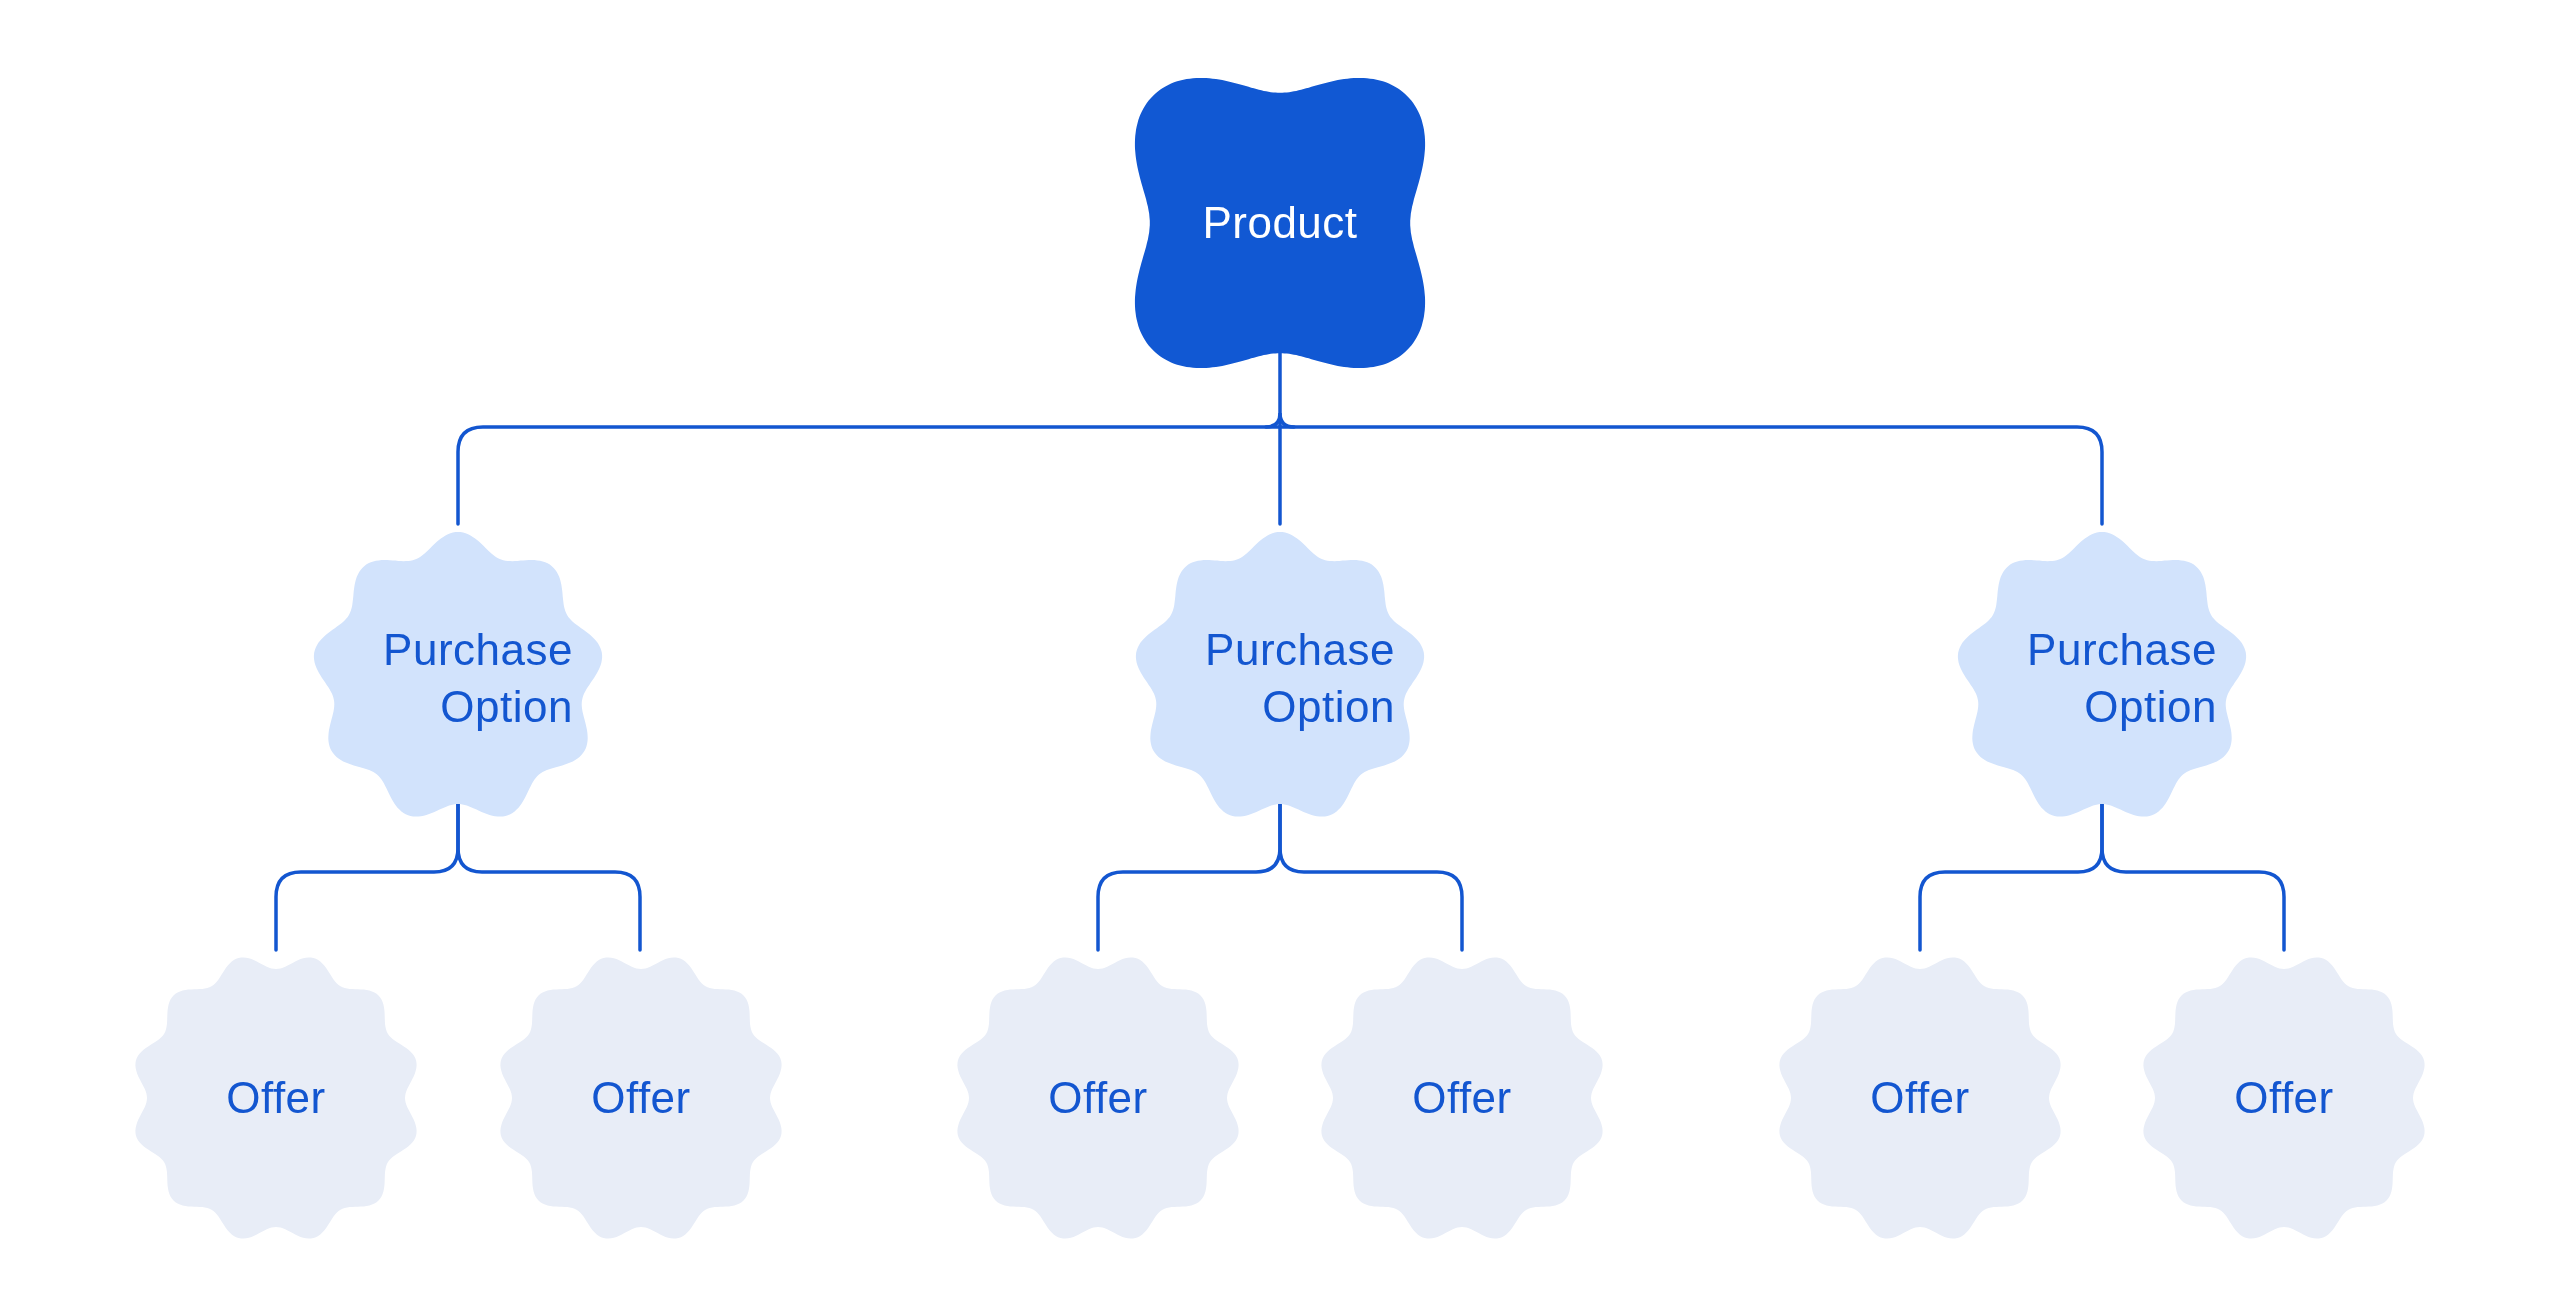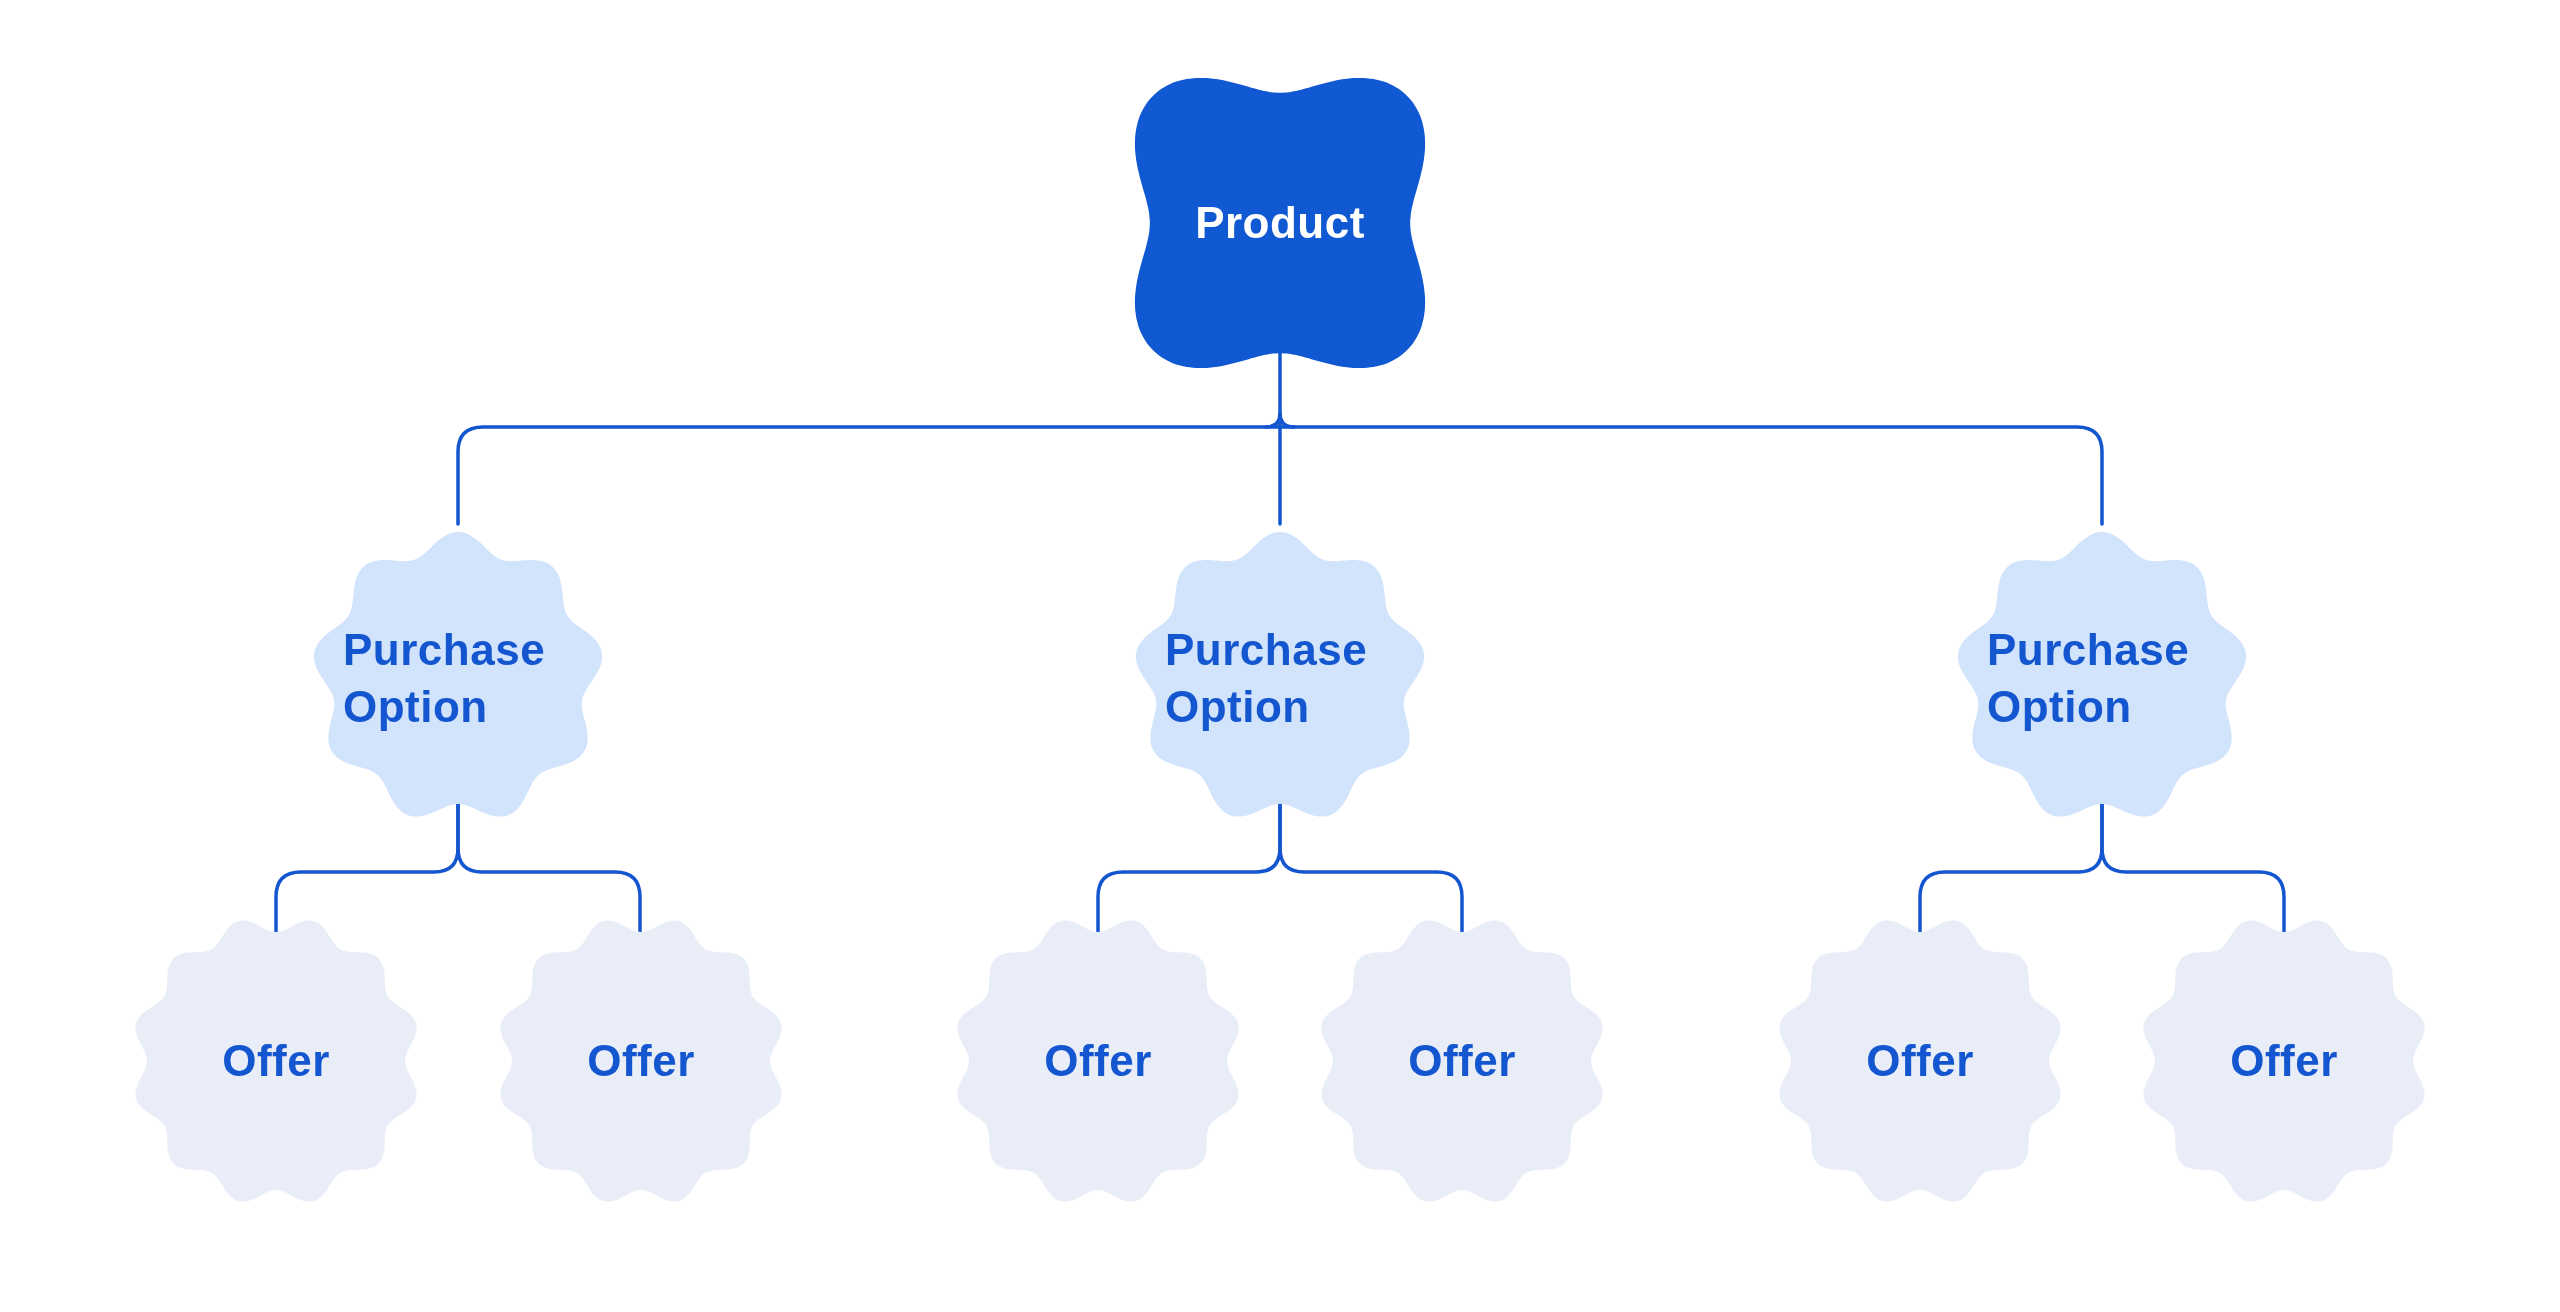--- a/index.html
+++ b/index.html
@@ -30,38 +30,38 @@
   }
   .node .blob {
     position: absolute;
     left: 0; top: 0;
     width: 100%; height: 100%;
   }
   .node .label {
     position: relative;
     z-index: 2;
     font-size: 44px;
-    font-weight: 700;
+    font-weight: 400;
     line-height: 1.3;
-    text-align: left;
+    text-align: right;
     color: var(--accent, #1356d0);
     letter-spacing: 0.5px;
   }
   .node-product { left: 1125px; top: 68px; width: 310px; height: 310px; }
   .node-product .blob path { fill: var(--product-fill, #1158d3); }
   .node-product .label { color: var(--product-text, #ffffff); }
 
   .node-option { width: 300px; height: 300px; top: 528px; }
   .node-option .blob path { fill: var(--option-fill, #d2e3fc); }
   .node-option .label { width: 230px; }
   .node-option-1 { left: 308px; }
   .node-option-2 { left: 1130px; }
   .node-option-3 { left: 1952px; }
 
-  .node-offer { width: 300px; height: 300px; top: 911px; }
+  .node-offer { width: 300px; height: 300px; top: 948px; }
   .node-offer .blob path { fill: var(--offer-fill, #e8edf7); }
   .node-offer-1 { left: 126px; }
   .node-offer-2 { left: 491px; }
   .node-offer-3 { left: 948px; }
   .node-offer-4 { left: 1312px; }
   .node-offer-5 { left: 1770px; }
   .node-offer-6 { left: 2134px; }
 </style>
 </head>
 <body>

